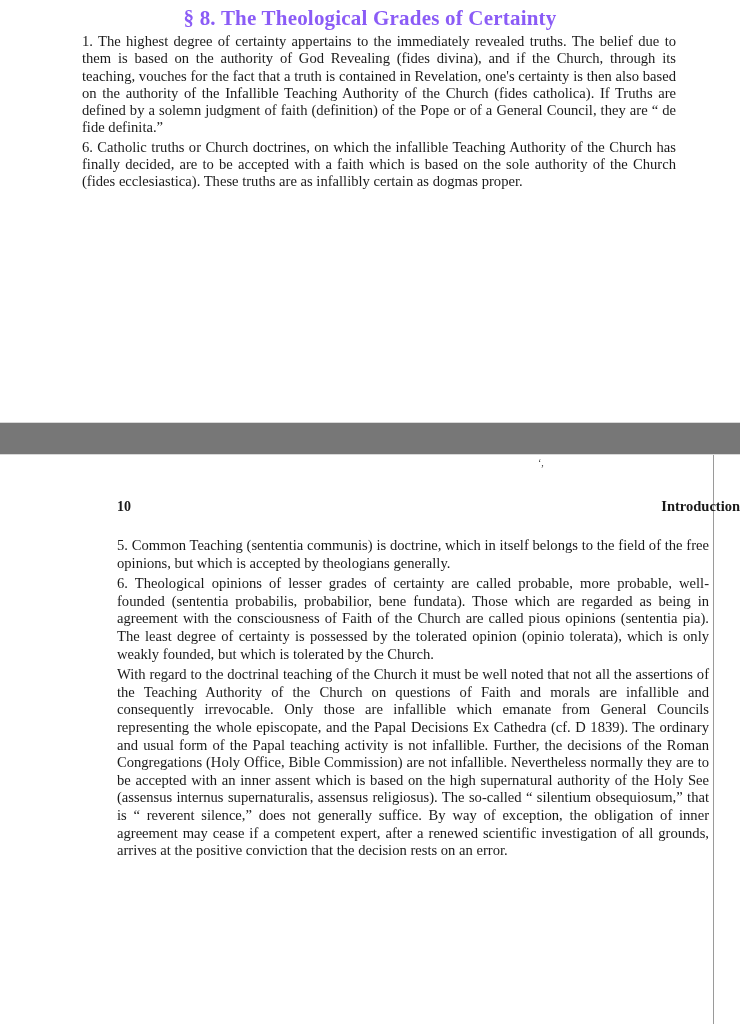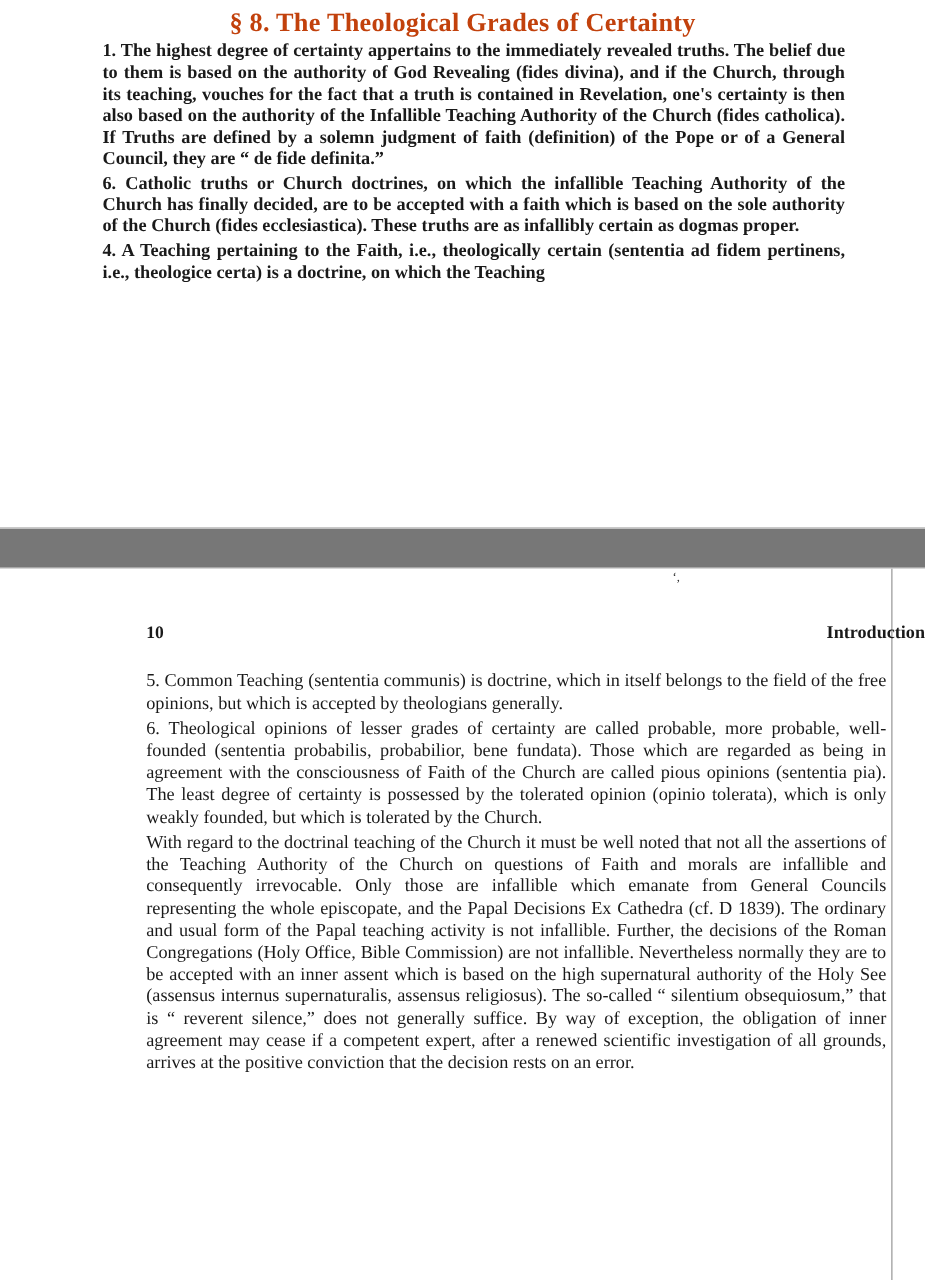--- a/index.html
+++ b/index.html
@@ -24,33 +24,33 @@
     }
     .section-title {
       position: absolute;
       left: 0;
       top: 6px;
       width: 740px;
       text-align: center;
       font-size: 21px;
       font-weight: bold;
       letter-spacing: 0.2px;
-      color: #c2410c;
+      color: #8b5cf6;
     }
     .top-text {
       position: absolute;
       left: 82px;
       top: 33px;
       width: 594px;
       font-size: 14.6px;
       line-height: 17.3px;
       text-align: justify;
     }
     .para { margin: 0 0 3px 0; }
-    .top-text .para { margin-bottom: 2px; font-weight: bold; }
+    .top-text .para { margin-bottom: 2px; }
 
     .divider-band {
       position: absolute;
       left: 0;
       top: 422px;
       width: 740px;
       height: 33px;
       background: #777777;
       border-top: 1px solid #d8d8d8;
       border-bottom: 1px solid #d8d8d8;
@@ -107,21 +107,20 @@
     .bottom-text .para { margin-bottom: 3px; }
   </style>
 </head>
 <body>
 
 <div class="page-top">
   <div class="section-title">§ 8. The Theological Grades of Certainty</div>
   <div class="top-text">
     <p class="para">1. The highest degree of certainty appertains to the immediately revealed truths. The belief due to them is based on the authority of God Revealing (fides divina), and if the Church, through its teaching, vouches for the fact that a truth is contained in Revelation, one's certainty is then also based on the authority of the Infallible Teaching Authority of the Church (fides catholica). If Truths are defined by a solemn judgment of faith (definition) of the Pope or of a General Council, they are “ de fide definita.”</p>
     <p class="para">6. Catholic truths or Church doctrines, on which the infallible Teaching Authority of the Church has finally decided, are to be accepted with a faith which is based on the sole authority of the Church (fides ecclesiastica). These truths are as infallibly certain as dogmas proper.</p>
-    <p class="para">4. A Teaching pertaining to the Faith, i.e., theologically certain (sententia ad fidem pertinens, i.e., theologice certa) is a doctrine, on which the Teaching</p>
   </div>
 </div>
 
 <div class="divider-band"></div>
 
 <div class="page-bottom">
   <span class="scan-mark">ʻ,</span>
   <div class="page-edge"></div>
   <div class="page-number">10</div>
   <div class="running-head">Introduction</div>

